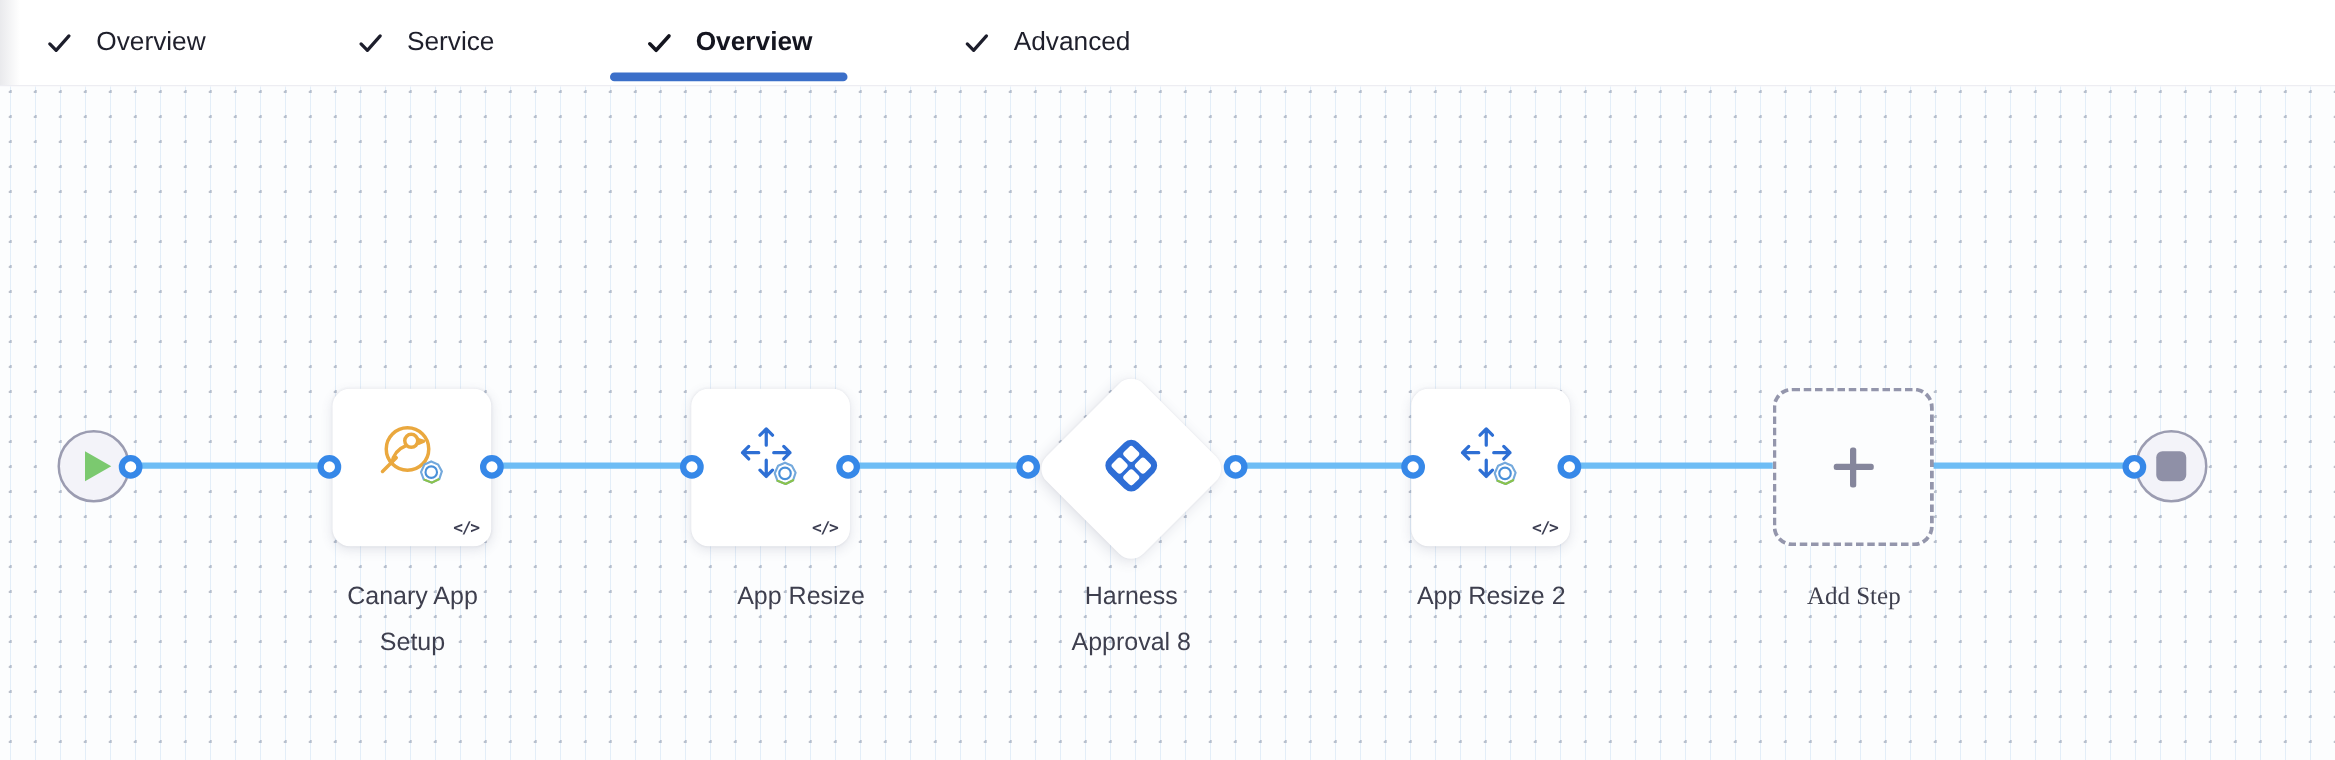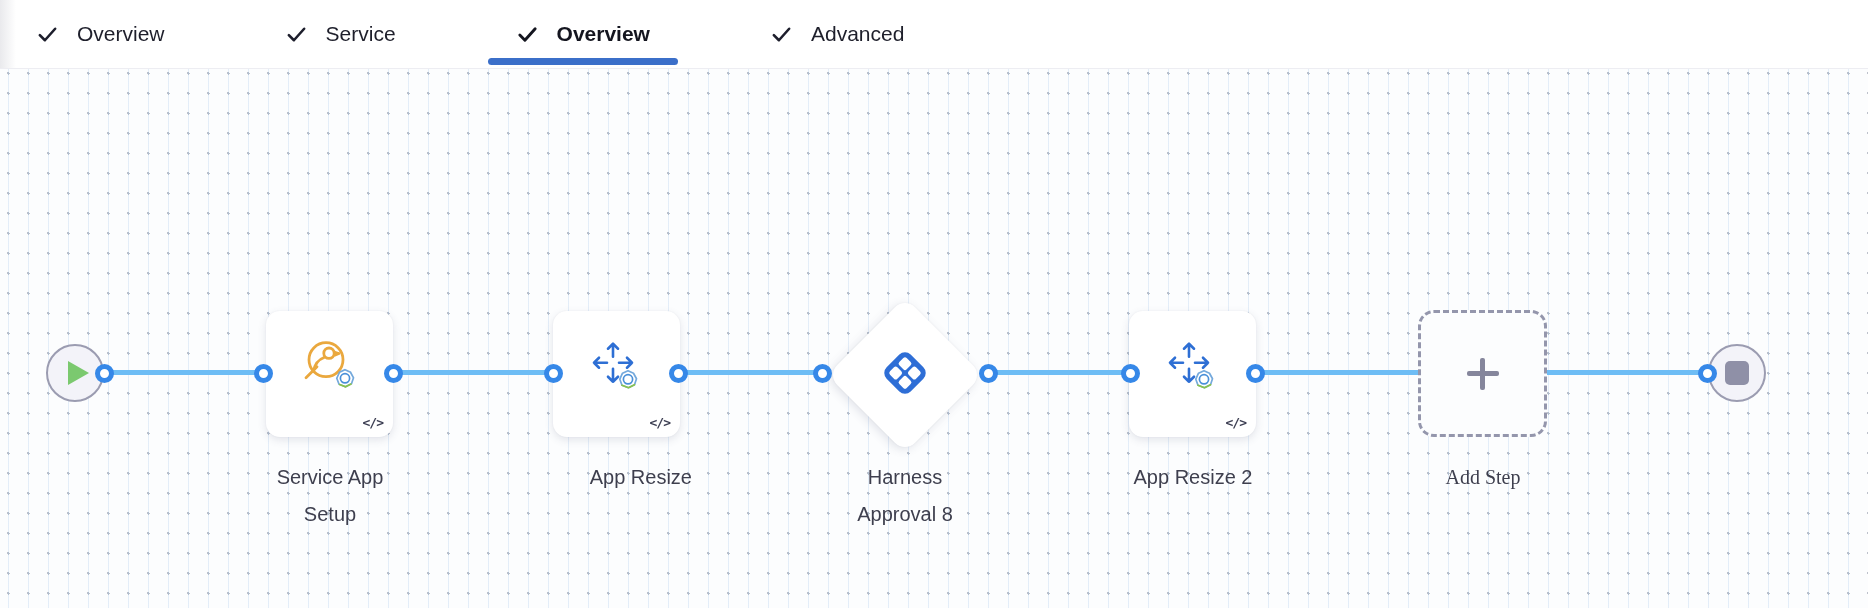--- a/index.html
+++ b/index.html
@@ -225,20 +225,20 @@
     <div class="port" style="left:253.5px; top:294.5px;"></div>
     <div class="port" style="left:383.5px; top:294.5px;"></div>
     <div class="port" style="left:543.5px; top:294.5px;"></div>
     <div class="port" style="left:668.5px; top:294.5px;"></div>
     <div class="port" style="left:812.5px; top:294.5px;"></div>
     <div class="port" style="left:978.5px; top:294.5px;"></div>
     <div class="port" style="left:1120.5px; top:294.5px;"></div>
     <div class="port" style="left:1245.5px; top:294.5px;"></div>
     <div class="port" style="left:1697.5px; top:294.5px;"></div>
 
-    <div class="nlabel" style="left:255px;">Service App Setup</div>
+    <div class="nlabel" style="left:255px;">Canary App Setup</div>
     <div class="nlabel" style="left:542px;text-align:right;">App Resize</div>
     <div class="nlabel" style="left:830px;">Harness Approval 8</div>
     <div class="nlabel" style="left:1118px;">App Resize 2</div>
     <div class="nlabel" style="left:1408px;font-family:Liberation Serif, serif;">Add Step</div>
 
   </div>
 </div>
 
 </body></html>

